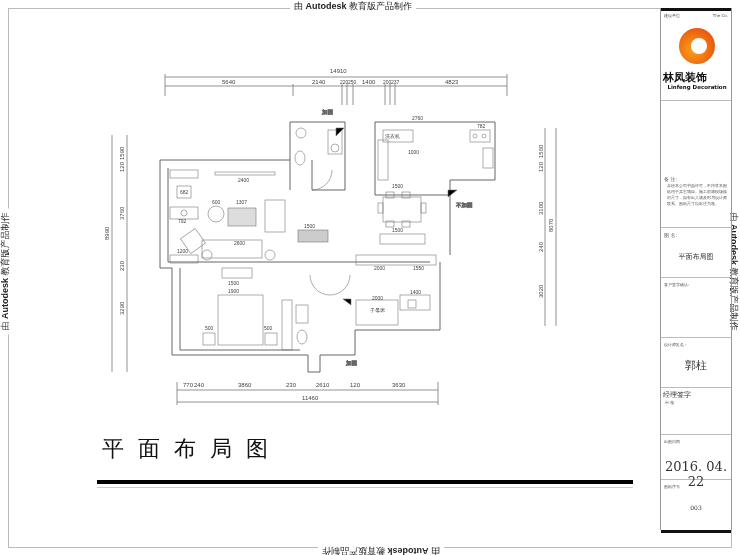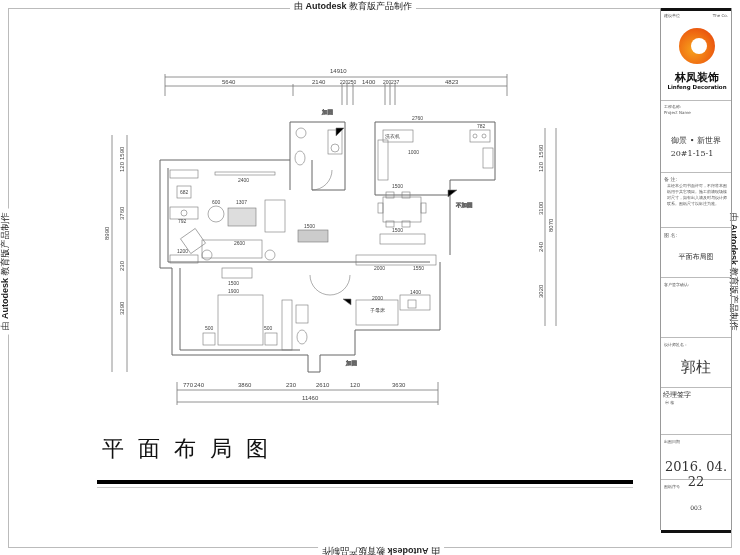--- a/index.html
+++ b/index.html
@@ -16,21 +16,21 @@
   .title-rule { position:absolute; left:97px; top:480px; width:536px; height:4px; background:#000; }
   .title-rule2 { position:absolute; left:97px; top:487px; width:536px; height:1px; background:#ccc; }
   .tb { position:absolute; left:660px; top:8px; width:72px; height:522px; border-left:1px solid #999; border-right:1px solid #999; }
   .tb-topbar { position:absolute; left:0; top:0; width:100%; height:3px; background:#111; }
   .tb-botbar { position:absolute; left:0; bottom:-3px; width:100%; height:3px; background:#111; }
   .tb-cell { position:absolute; left:0; width:100%; border-bottom:1px solid #bbb; }
   .tiny { font-size:4px; color:#555; position:absolute; }
   .tb-big { position:absolute; width:100%; text-align:center; font-family:"DejaVu Serif", serif; color:#333; }
   .logo-circle { position:absolute; left:18px; top:20px; width:36px; height:36px; border-radius:50%; background:radial-gradient(circle at 40% 60%, #f7a21b 0%, #ef6a12 55%, #e23b0c 100%); }
   .logo-inner { position:absolute; left:30px; top:30px; width:16px; height:16px; border-radius:50%; background:#fff; }
-  .logo-cn { position:absolute; left:2px; top:62px; width:68px; text-align:center; font-size:11px; font-weight:bold; color:#111; }
+  .logo-cn { position:absolute; left:2px; top:62px; width:68px; font-size:11px; font-weight:bold; color:#111; }
   .logo-en { position:absolute; left:2px; top:76px; width:68px; text-align:center; font-size:5.5px; font-weight:bold; color:#111; }
   svg text { font-family:"Liberation Sans", sans-serif; }
 </style>
 </head>
 <body>
 
 <div class="frame"></div>
 
 <div class="wm wm-top"><span>由 </span><b>Autodesk</b><span> 教育版产品制作</span></div>
 <div class="wm wm-bottom"><span>由 </span><b>Autodesk</b><span> 教育版产品制作</span></div>
@@ -225,40 +225,34 @@
 <div class="tb">
   <div class="tb-topbar"></div>
   <div class="tb-cell" style="top:0;height:93px;">
     <span class="tiny" style="left:3px;top:5px;">建设单位</span>
     <span class="tiny" style="right:3px;top:5px;">The Co.</span>
     <div class="logo-circle"></div>
     <div class="logo-inner"></div>
     <div class="logo-cn">林凤装饰</div>
     <div class="logo-en">Linfeng Decoration</div>
   </div>
-  <div class="tb-cell" style="top:93px;height:72px;">
-    <span class="tiny" style="left:3px;top:3px;">工程名称:</span>
-    <span class="tiny" style="left:3px;top:9px;">Project Name</span>
-    <div class="tb-big" style="top:34px;font-size:8px;">御景 • 新世界</div>
-    <div class="tb-big" style="top:48px;font-size:8px;left:-4px;">20#1-15-1</div>
-  </div>
   <div class="tb-cell" style="top:165px;height:55px;">
     <span class="tiny" style="left:3px;top:3px;font-size:5px;">备 注:</span>
     <div class="tiny" style="left:6px;top:10px;width:60px;line-height:6px;">未经本公司书面许可，不得将本图纸用于其它项目。施工前请现场核对尺寸，如有出入请及时与设计师联系。图纸尺寸以标注为准。</div>
   </div>
   <div class="tb-cell" style="top:220px;height:50px;">
     <span class="tiny" style="left:3px;top:4px;font-size:5px;">图 名:</span>
     <div class="tb-big" style="top:24px;font-size:7px;">平面布局图</div>
   </div>
   <div class="tb-cell" style="top:270px;height:60px;">
     <span class="tiny" style="left:3px;top:4px;">客户签字确认:</span>
   </div>
   <div class="tb-cell" style="top:330px;height:50px;">
     <span class="tiny" style="left:3px;top:4px;">设计师姓名 :</span>
-    <div class="tb-big" style="top:20px;font-size:15px;">郭柱</div>
+    <div class="tb-big" style="top:20px;font-size:11px;">郭柱</div>
   </div>
   <div class="tb-cell" style="top:380px;height:47px;">
     <span style="position:absolute;left:2px;top:2px;font-size:7px;font-family:'DejaVu Serif',serif;color:#333;">经理签字</span>
     <span class="tiny" style="left:4px;top:12px;">审    核</span>
   </div>
   <div class="tb-cell" style="top:427px;height:45px;">
     <span class="tiny" style="left:3px;top:4px;">出图日期</span>
     <div class="tb-big" style="top:24px;font-size:13px;">2016. 04. 22</div>
   </div>
   <div class="tb-cell" style="top:472px;height:50px;border-bottom:none;">

